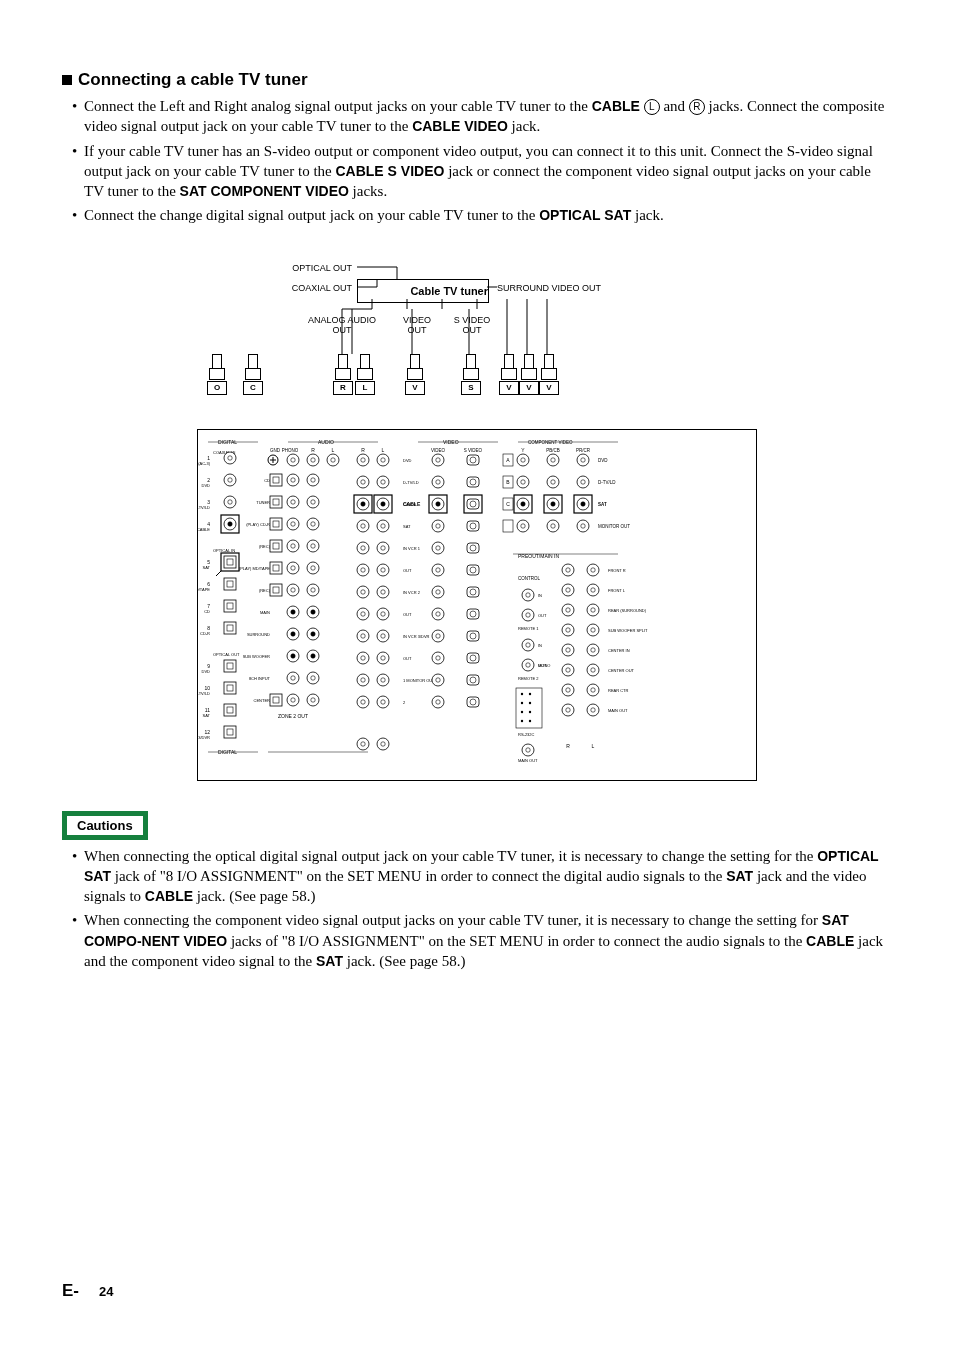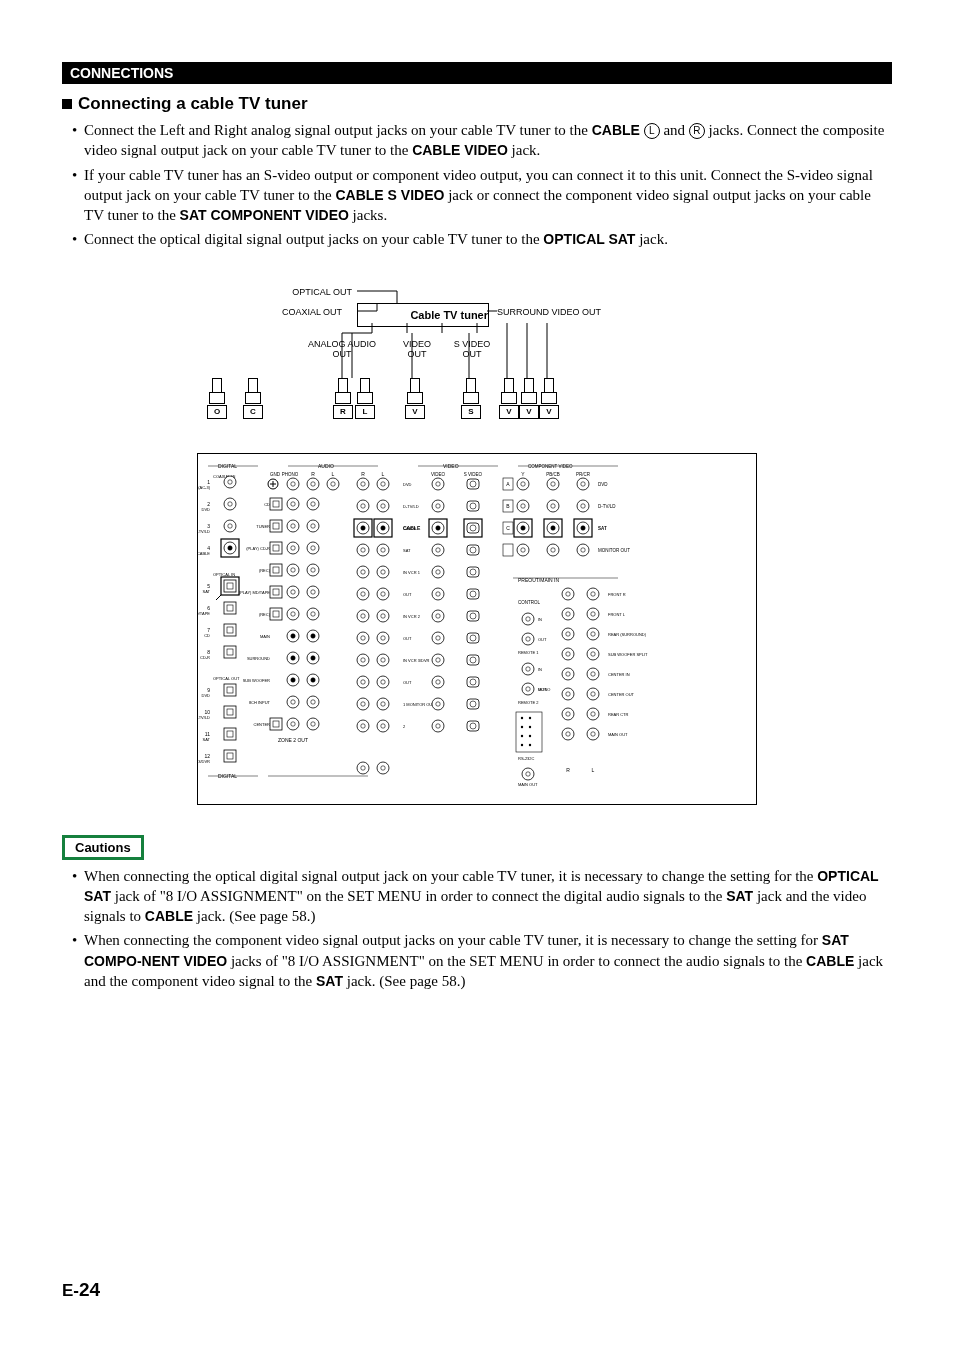--- a/index.html
+++ b/index.html
@@ -153,67 +153,67 @@
     position: relative;
     background: #fff;
     margin-top: 10px;
   }
   .panel svg {
     position: absolute;
     left: 0; top: 0;
   }
   .cautions-box {
     display: inline-block;
-    border: 3px solid #15803d;
+    border: 5px solid #15803d;
     font-family: Arial, Helvetica, sans-serif;
     font-weight: bold;
     font-size: 13px;
     padding: 2px 10px;
     margin: 20px 0 6px 0;
   }
   .page-num {
     position: absolute;
     left: 62px;
     bottom: 50px;
     font-family: Arial, Helvetica, sans-serif;
     font-weight: bold;
     font-size: 17px;
   }
   .page-num .small {
-    font-size: 19px;
+    font-size: 13px;
+    margin-left: 20px;
   }
 </style>
 </head>
 <body>
 
 <div class="page">
 
-  <div class="section-header">CONNECTIONS</div>
 
   <div class="subhead">
     <span class="square"></span><span>Connecting a cable TV tuner</span>
   </div>
 
   <ul class="bullets">
     <li>
       <span>Connect the Left and Right analog signal output jacks on your cable TV tuner to the </span><span class="bold">CABLE</span><span> </span><span class="circled">L</span><span> and </span><span class="circled">R</span><span> jacks. Connect the composite video signal output jack on your cable TV tuner to the </span><span class="bold">CABLE VIDEO</span><span> jack.</span>
     </li>
     <li>
       <span>If your cable TV tuner has an S-video output or component video output, you can connect it to this unit. Connect the S-video signal output jack on your cable TV tuner to the </span><span class="bold">CABLE S VIDEO</span><span> jack or connect the component video signal output jacks on your cable TV tuner to the </span><span class="bold">SAT COMPONENT VIDEO</span><span> jacks.</span>
     </li>
     <li>
-      <span>Connect the optical digital signal output jacks on your cable TV tuner to the </span><span class="bold">OPTICAL SAT</span><span> jack.</span>
+      <span>Connect the change digital signal output jack on your cable TV tuner to the </span><span class="bold">OPTICAL SAT</span><span> jack.</span>
     </li>
   </ul>
 
   
   <div class="diagram-area">
     <div class="diagram-top">
       <div class="out-label" style="left:75px; top:4px; text-align:right; width:80px;">OPTICAL OUT</div>
-      <div class="out-label" style="left:75px; top:24px; text-align:center; width:80px;">COAXIAL OUT</div>
+      <div class="out-label" style="left:75px; top:24px; text-align:right; width:80px;">COAXIAL OUT</div>
       <div class="tuner-box">Cable TV tuner</div>
       <div class="out-label" style="left:300px; top:24px;">SURROUND VIDEO OUT</div>
       <div class="out-label" style="left:110px; top:56px; text-align:center; width:70px; white-space:pre;">ANALOG AUDIO
 OUT</div>
       <div class="out-label" style="left:200px; top:56px; text-align:center; width:40px; white-space:pre;">VIDEO
 OUT</div>
       <div class="out-label" style="left:250px; top:56px; text-align:center; width:50px; white-space:pre;">S VIDEO
 OUT</div>
 
       <svg width="560" height="160" style="position:absolute;left:0;top:0;">

